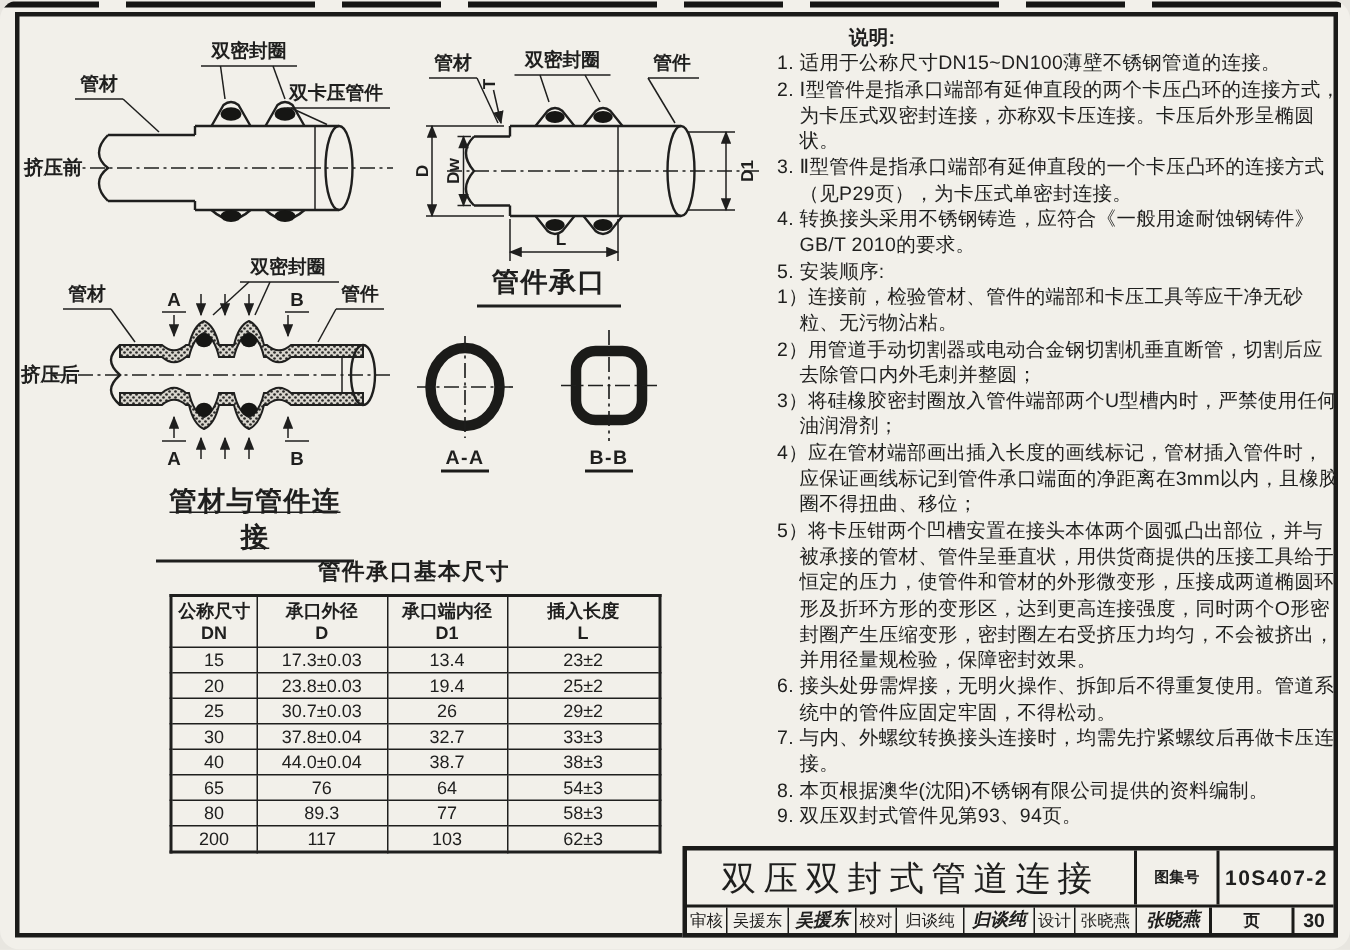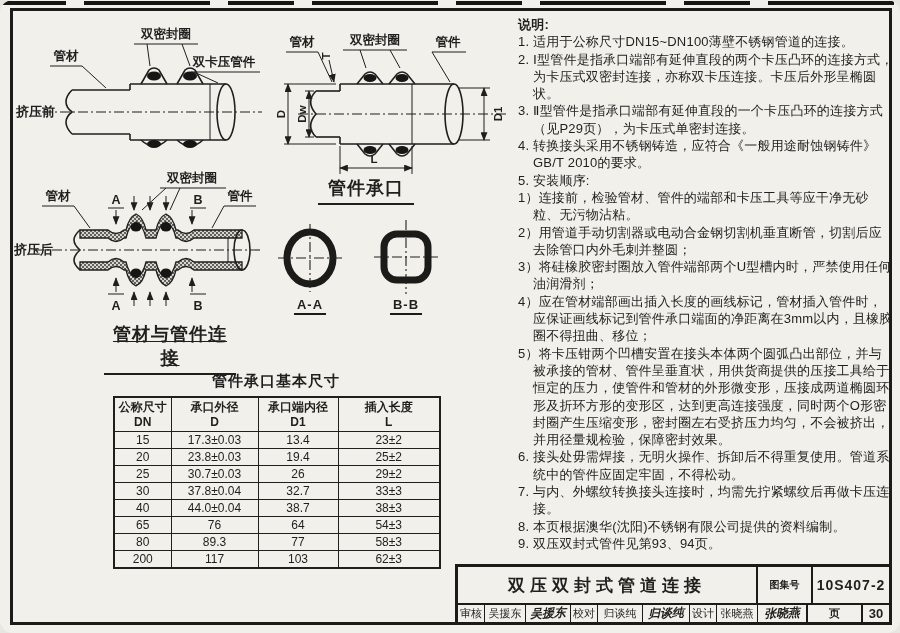--- a/index.html
+++ b/index.html
@@ -23,27 +23,27 @@
        border-bottom:2px solid #1f1f1e;padding-bottom:3px;letter-spacing:1px;}
   
   .tblwrap{position:absolute;left:113px;top:372px;width:326px;}
   .tbl-title{text-align:center;font-weight:bold;font-size:15px;letter-spacing:1px;margin-bottom:5px;}
   table.dims{border-collapse:collapse;width:326px;border:2px solid #1f1f1e;table-layout:fixed;}
   table.dims th,table.dims td{border:1px solid #1f1f1e;text-align:center;font-size:12px;padding:0;}
   table.dims th{height:33px;font-weight:bold;line-height:1.25;}
   table.dims td{height:16px;}
   
   .notes{position:absolute;left:518px;top:16px;width:376px;font-size:13px;line-height:17.3px;letter-spacing:0.2px;}
-  .notes-heading{font-weight:bold;}
+  .notes-heading{font-weight:bold;margin-left:48px;}
   .note{padding-left:15px;text-indent:-15px;}
   
   .tb{position:absolute;left:455px;top:564px;width:437px;height:61px;border:3px solid #1b1b19;box-sizing:border-box;display:flex;flex-direction:column;background:#f2f0ea;}
   .tb-r1{display:flex;height:36px;border-bottom:2px solid #1b1b19;}
   .tb-title{width:298px;border-right:2px solid #1b1b19;display:flex;align-items:center;justify-content:center;
-            font-size:17px;font-weight:bold;letter-spacing:5px;}
+            font-size:23px;font-weight:normal;letter-spacing:5px;}
   .tb-atlas-label{width:53px;border-right:2px solid #1b1b19;display:flex;align-items:center;justify-content:center;font-size:10px;font-weight:bold;}
   .tb-atlas-no{flex:1;display:flex;align-items:center;justify-content:center;font-size:14px;font-weight:bold;letter-spacing:1px;}
   .tb-r2{display:flex;flex:1;font-size:11px;align-items:stretch;}
   .tb-c{display:flex;align-items:center;justify-content:center;border-right:1px solid #1b1b19;overflow:hidden;white-space:nowrap;}
   .w26{width:26px;}.w40{width:40px;}.w44{width:44px;}.w46{width:46px;}.w48{width:48px;border-right:2px solid #1b1b19;}
   .tb-page-label{width:53px;border-right:2px solid #1b1b19;display:flex;align-items:center;justify-content:center;font-weight:bold;}
   .tb-page-no{flex:1;display:flex;align-items:center;justify-content:center;font-size:13px;font-weight:bold;border-right:none;}
   .sig{font-weight:bold;font-style:italic;font-size:12px;transform:rotate(-2deg);}
 </style>
 </head>

